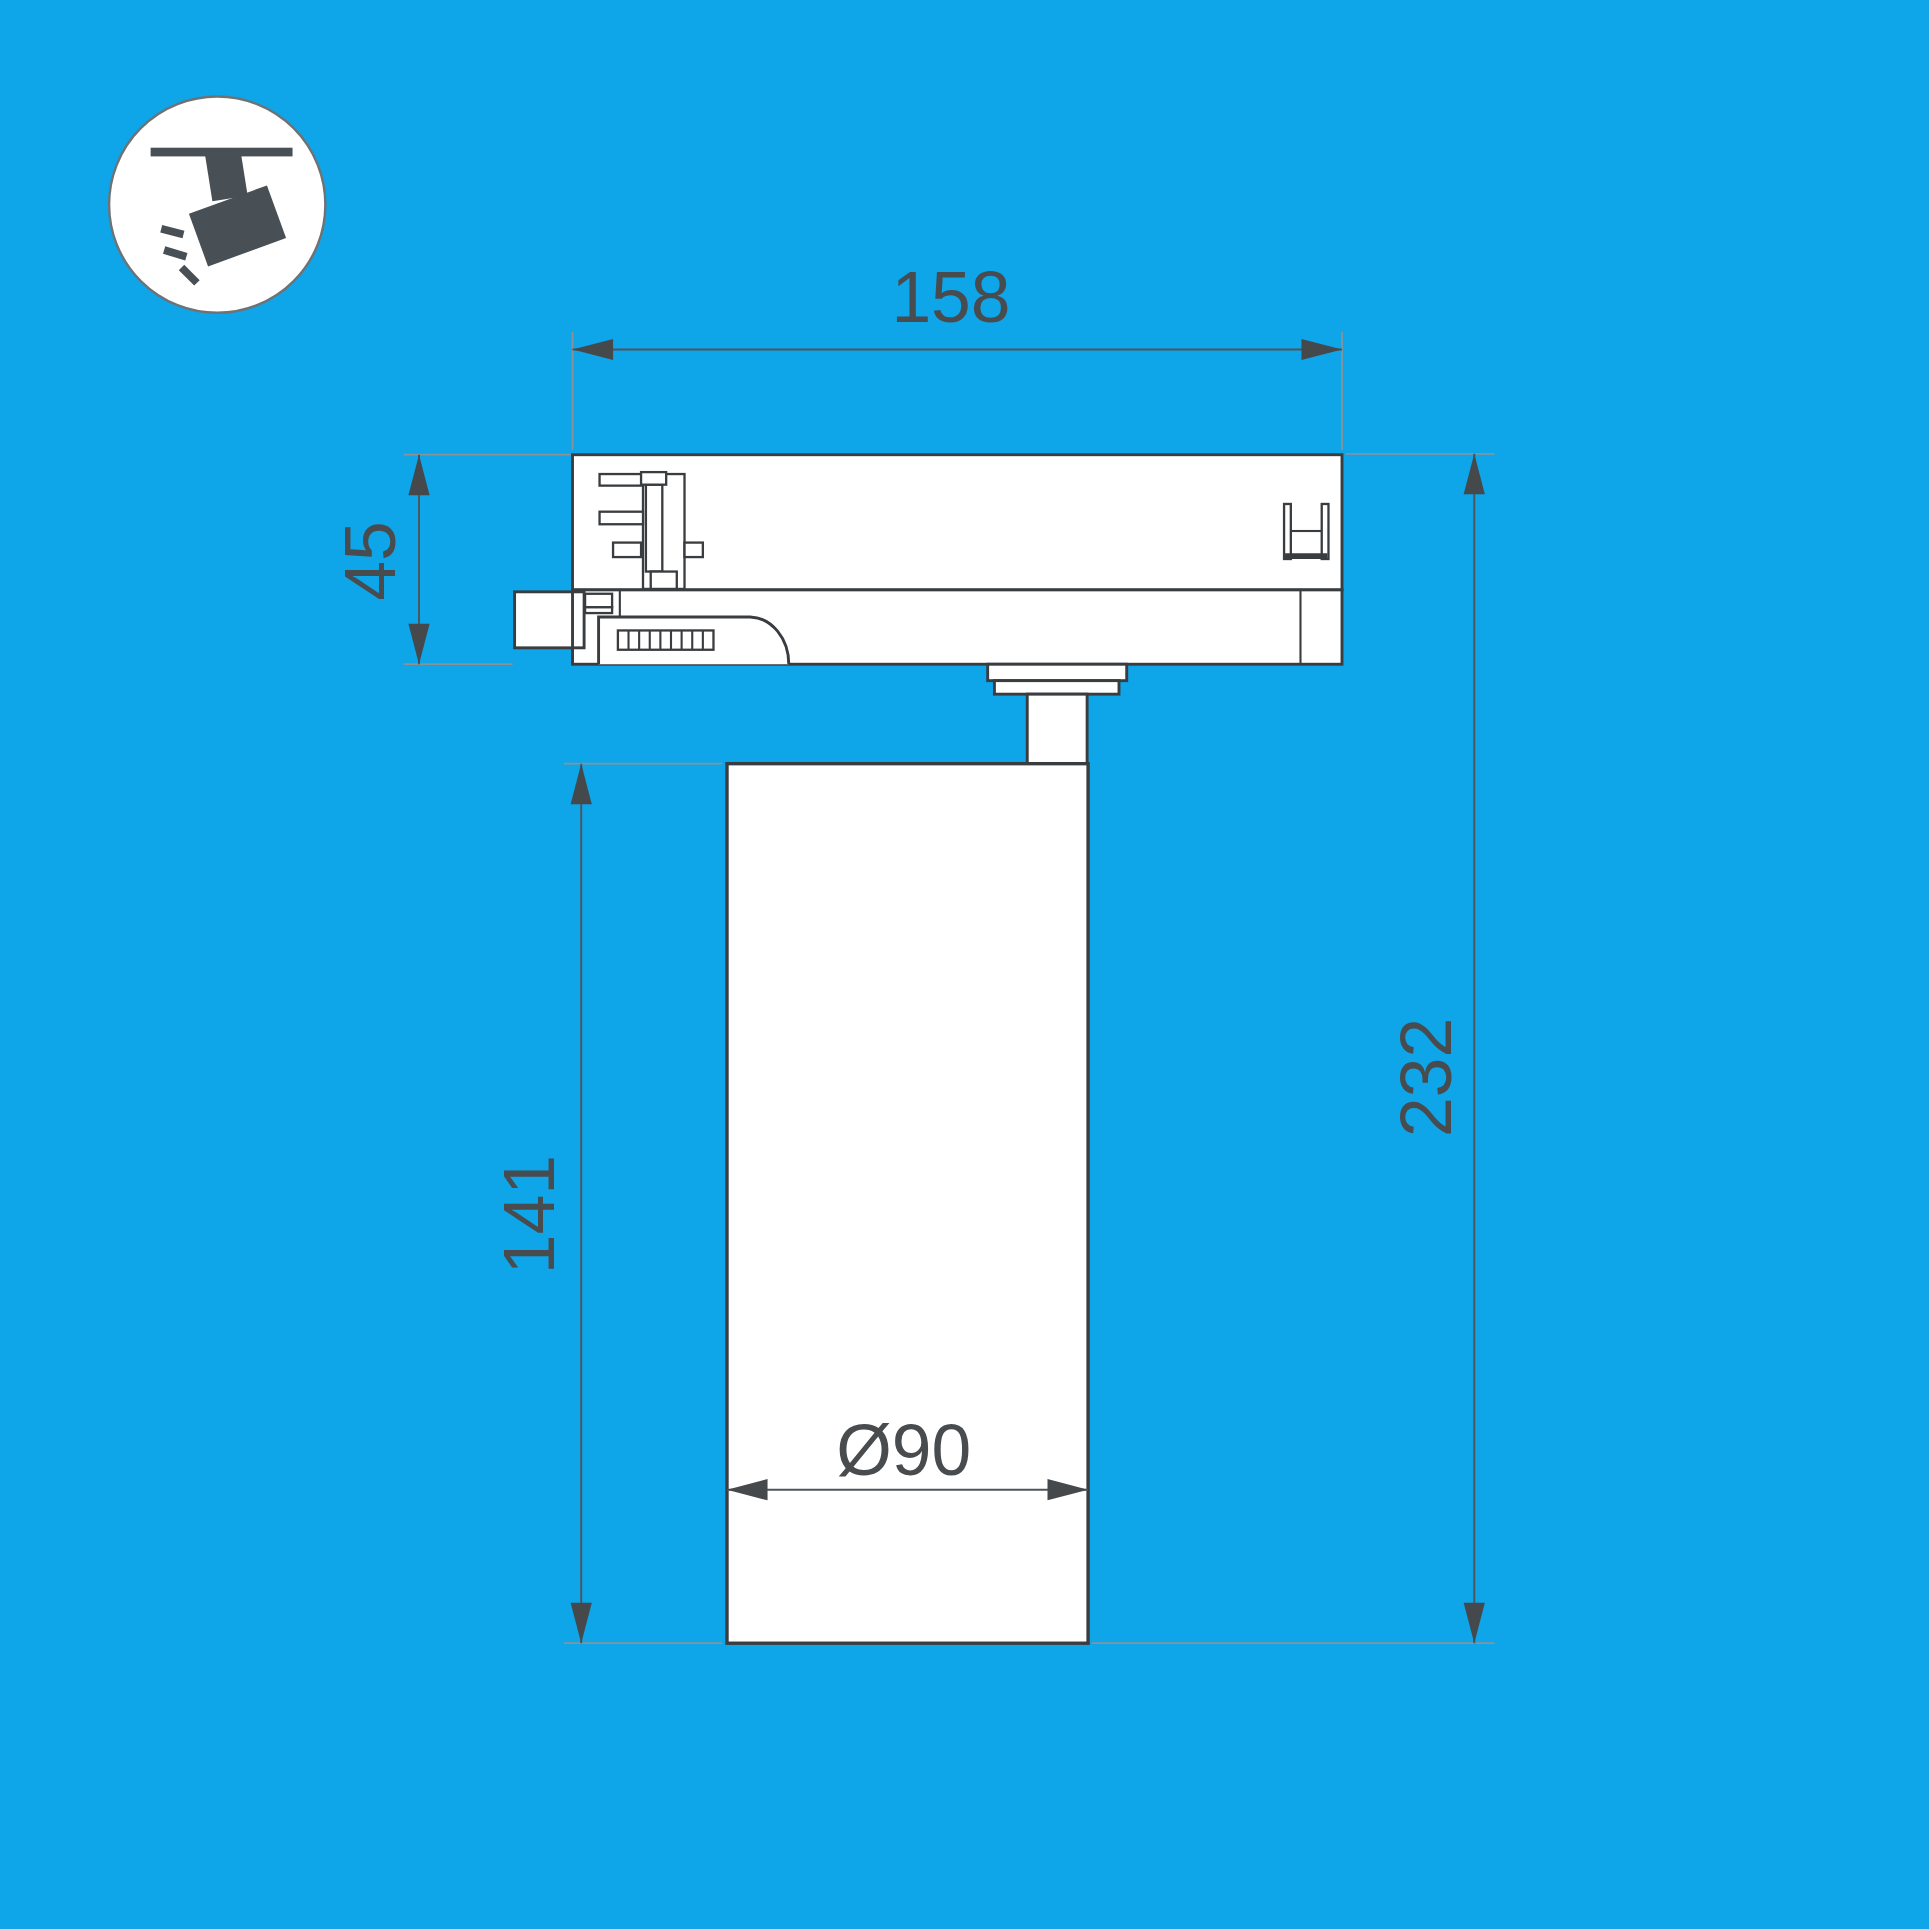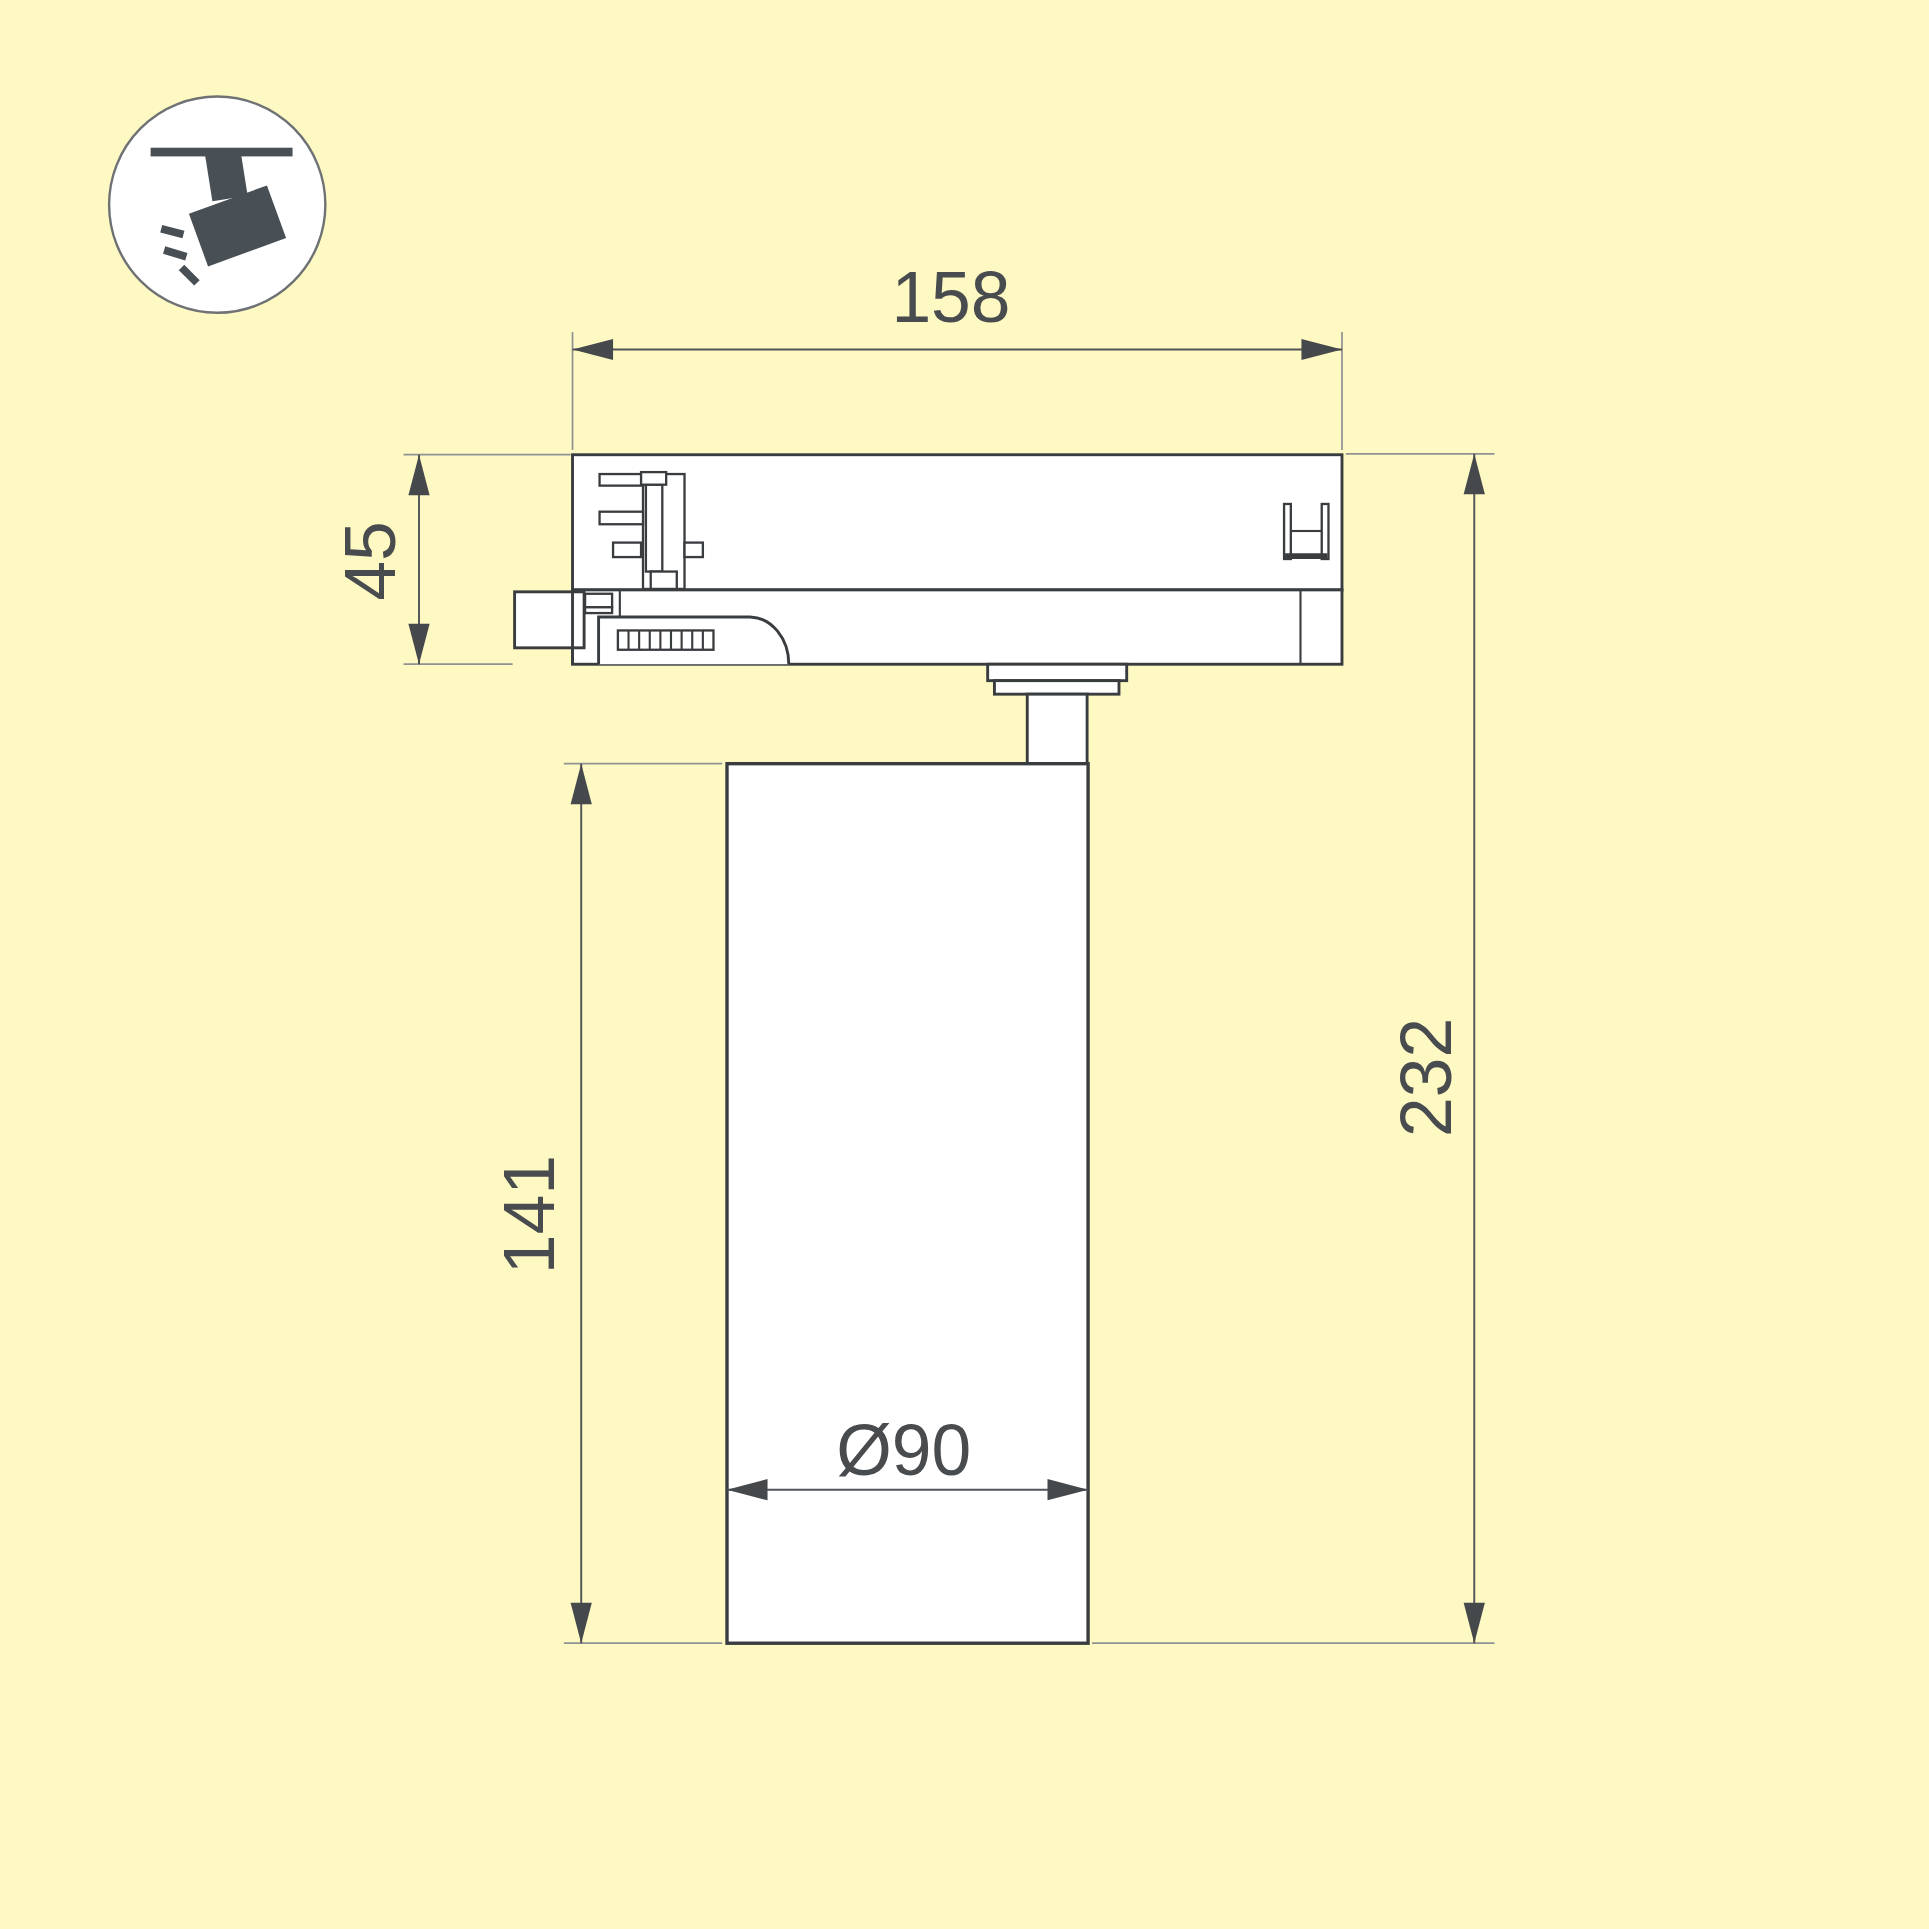--- a/index.html
+++ b/index.html
@@ -1,21 +1,21 @@
 <!DOCTYPE html>
 <html><head>
 <meta charset="utf-8">
 <style>
   html,body{
     margin:0;padding:0;
     width:1929px;height:1929px;
     background:#ffffff;
     font-family:"Liberation Sans", sans-serif;
   }
-  .stage{position:relative;width:1929px;height:1929px;background:#fef9c3;overflow:hidden;}
+  .stage{position:relative;width:1929px;height:1929px;background:#0ea5e9;overflow:hidden;}
   svg{display:block;}
   
   .objf{fill:#ffffff;stroke:#3a3d40;stroke-width:3;}
   .objf2{fill:#ffffff;stroke:#3a3d40;stroke-width:2.4;}
   .obj{fill:none;stroke:#3a3d40;stroke-width:3;}
   .obj2{fill:none;stroke:#3a3d40;stroke-width:2.2;}
   
   .dim{fill:none;stroke:#515458;stroke-width:2;}
   .ext{fill:none;stroke:#8f9193;stroke-width:1.8;}
   .arr{fill:#46494c;stroke:none;}

